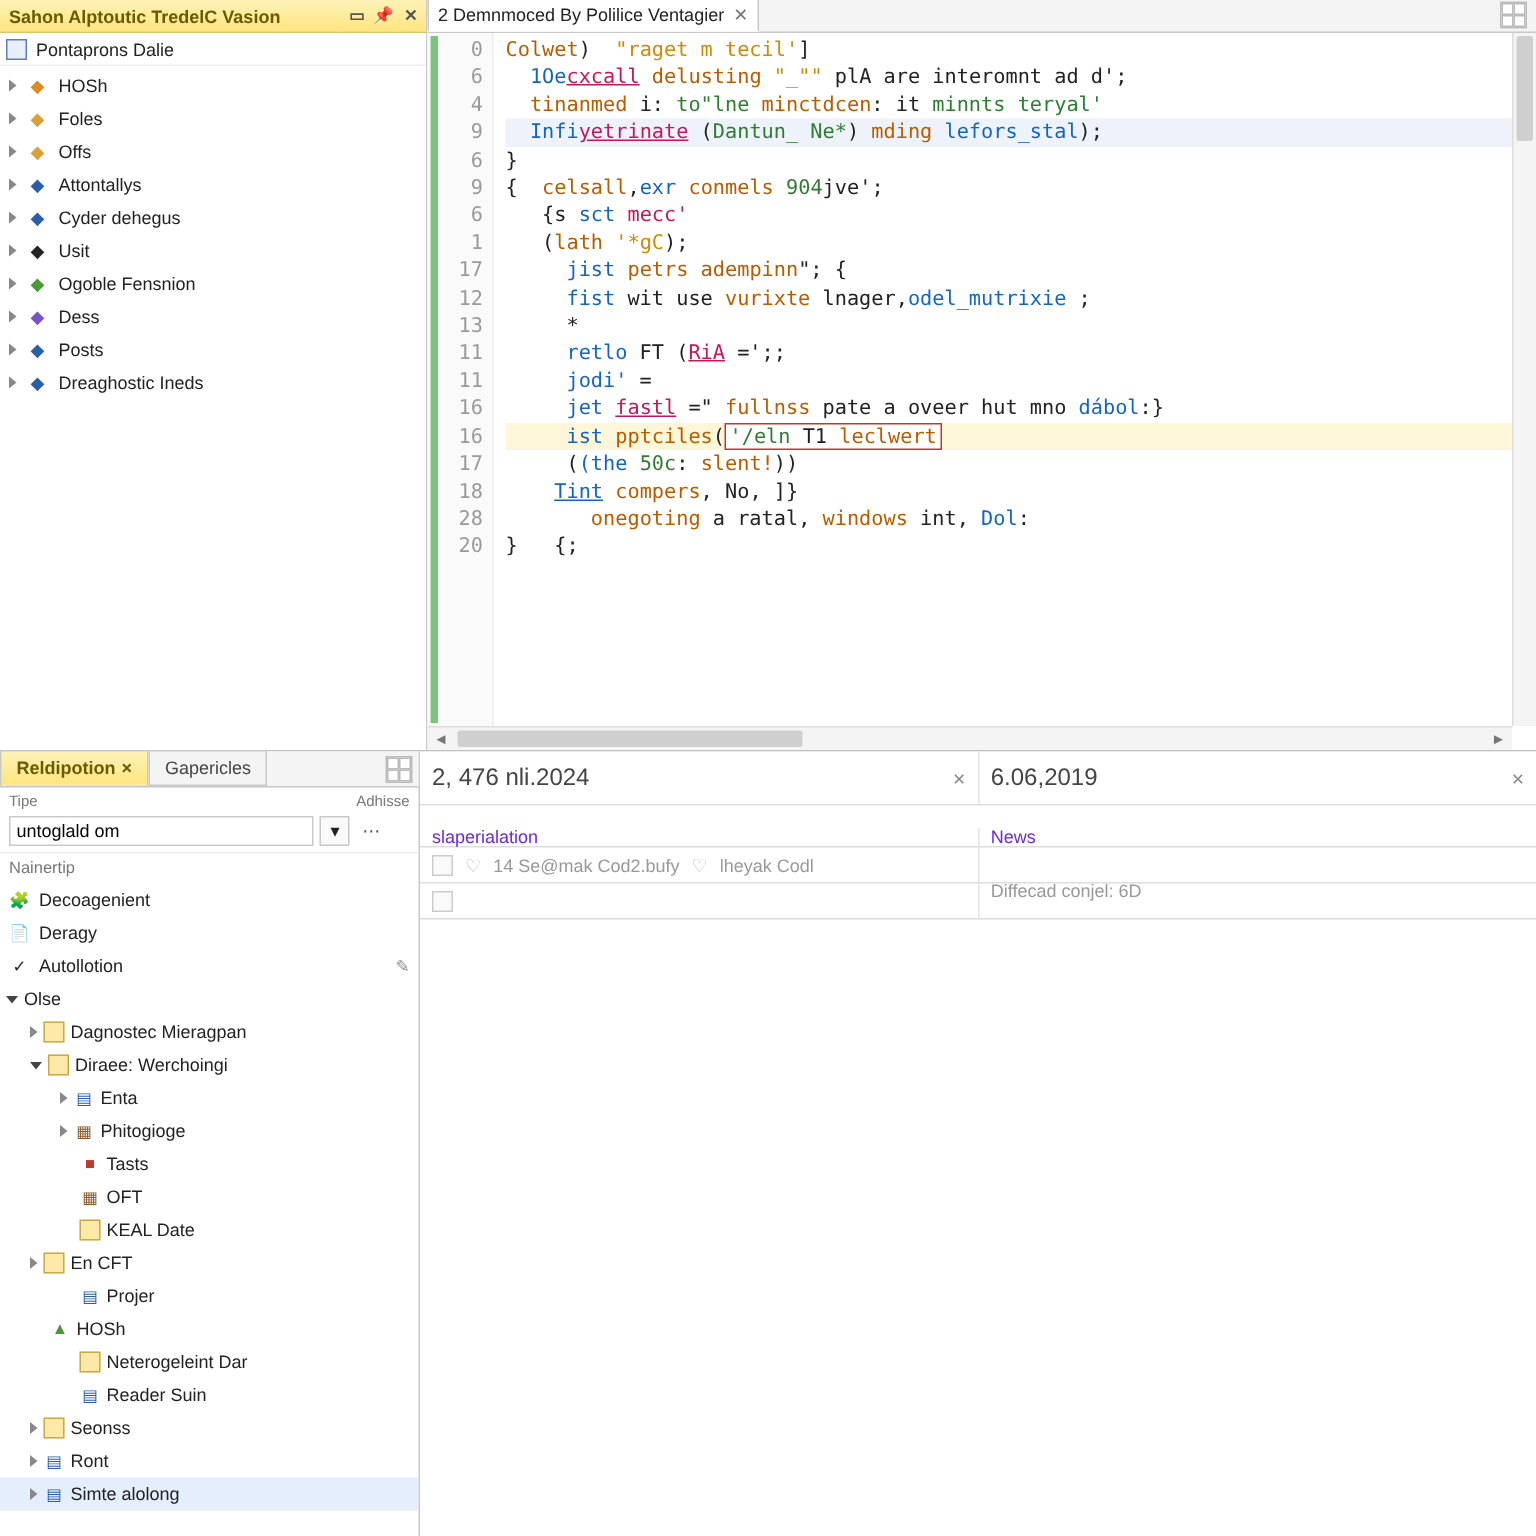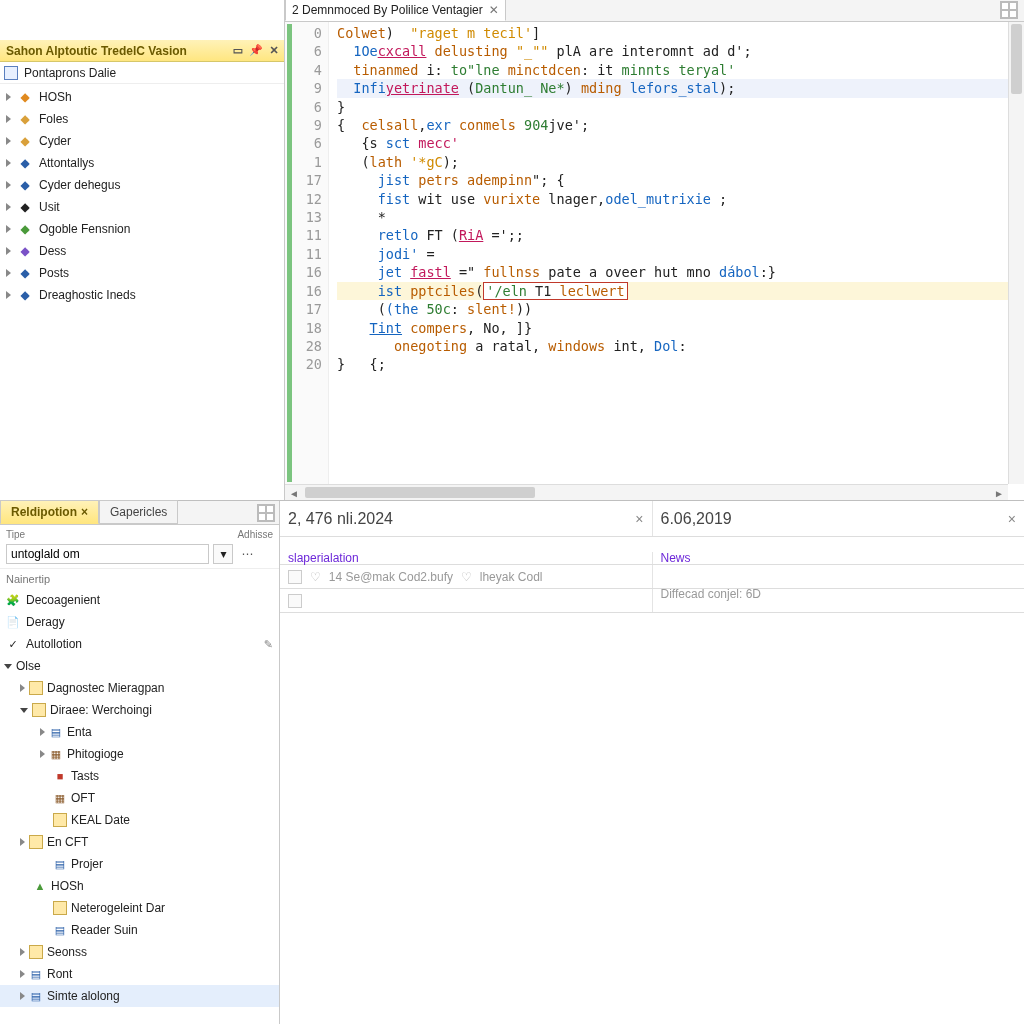--- a/index.html
+++ b/index.html
@@ -21,21 +21,20 @@
     display: flex; flex-direction: column;
   }
   .side-titlebar {
     background: linear-gradient(#fff2b8,#ffe680);
     border-bottom: 1px solid #d6c76a;
     height: 22px;
     display: flex; align-items: center;
     padding: 0 2px 0 6px;
     font-weight: 600;
     color: #6b5a00;
-    margin-top: 40px;
   }
   .side-titlebar .title-text { flex: 1; white-space: nowrap; overflow: hidden; }
   .winbtn {
     width: 16px; height: 16px; margin-left: 2px;
     display:flex;align-items:center;justify-content:center;
     font-size: 11px; color:#555;
     cursor:pointer;
   }
   .side-root-row {
     height:22px; display:flex; align-items:center; gap:6px;
@@ -199,21 +198,21 @@
     <span class="tree-label">HOSh</span>
         </div>
         <div class="tree-row">
           <span class="tree-arrow"></span>
     <span class="tree-icon folder">◆</span>
     <span class="tree-label">Foles</span>
         </div>
         <div class="tree-row">
           <span class="tree-arrow"></span>
     <span class="tree-icon folder">◆</span>
-    <span class="tree-label">Cyder</span>
+    <span class="tree-label">Offs</span>
         </div>
         <div class="tree-row">
           <span class="tree-arrow"></span>
     <span class="tree-icon dblue">◆</span>
     <span class="tree-label">Attontallys</span>
         </div>
         <div class="tree-row">
           <span class="tree-arrow"></span>
     <span class="tree-icon dblue">◆</span>
     <span class="tree-label">Cyder dehegus</span>

